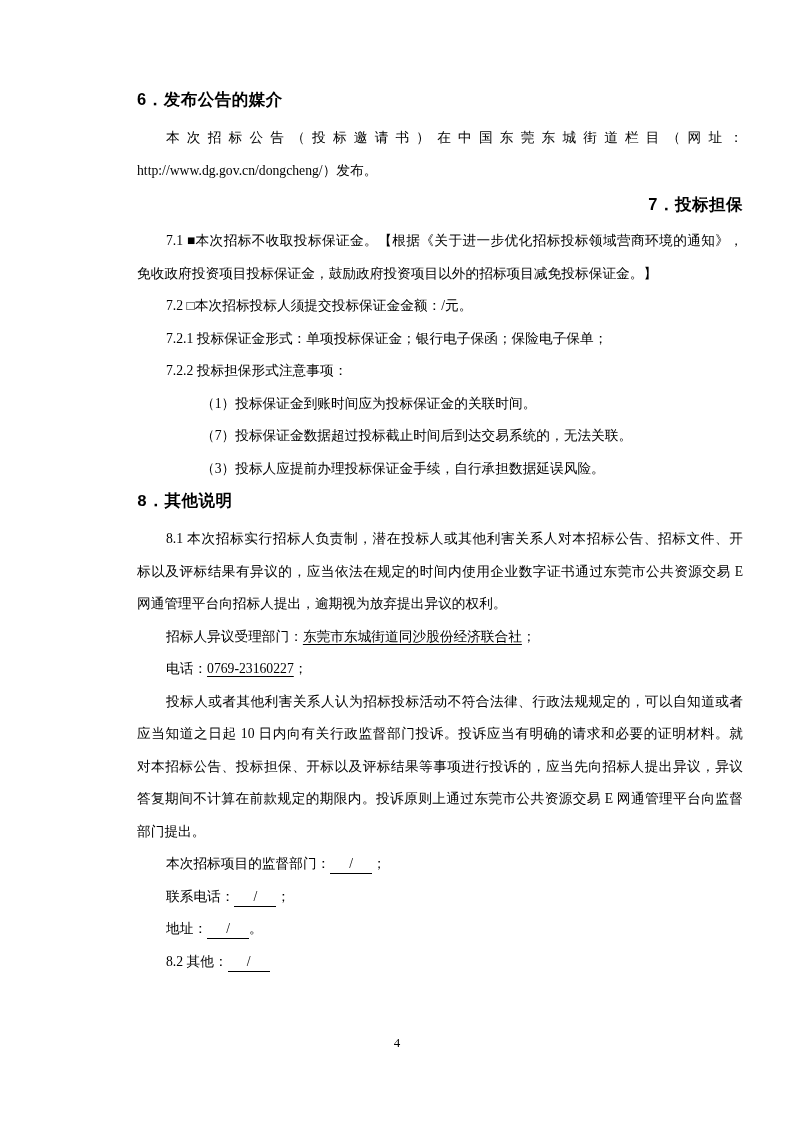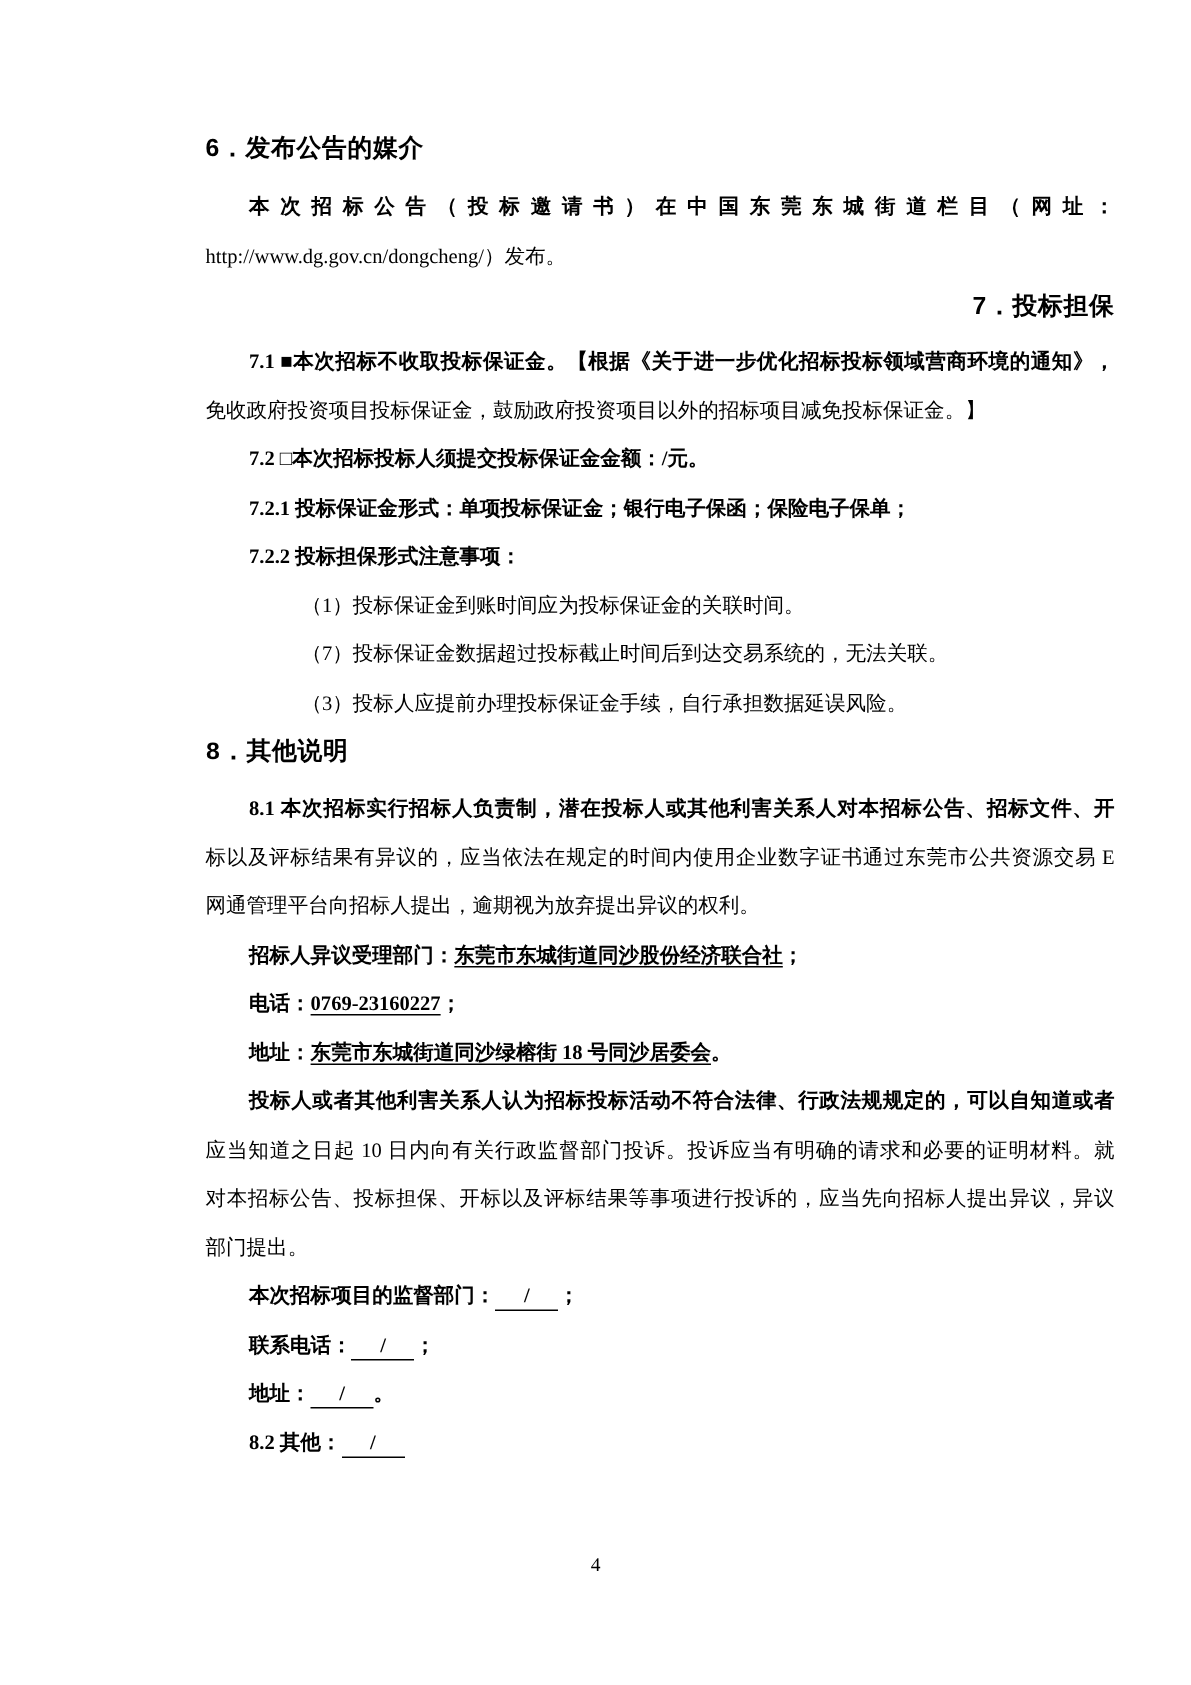--- a/index.html
+++ b/index.html
@@ -27,21 +27,21 @@
     letter-spacing: 0.5px;
   }
   .h6 { margin: 0 0 8px 0; }
   .h7 { margin: 2px 0 6px 0; text-align: right; }
   .h8 { margin: 2px 0 6px 0; font-family: Liberation Mono, monospace; }
   .line {
     font-size: 13.7px;
     line-height: 32.5px;
     min-height: 32.5px;
   }
-  .ind  { padding-left: 29px; font-weight: bold; }
+  .ind  { padding-left: 29px; }
   .ind2 { padding-left: 64px; }
   .just { text-align: justify; text-align-last: justify; }
   .u {
     text-decoration: underline;
     text-underline-offset: 3px;
     text-decoration-thickness: 1px;
     text-align: right;
   }
   .blank {
     display: inline-block;
@@ -96,27 +96,25 @@
     <div class="line">网通管理平台向招标人提出，逾期视为放弃提出异议的权利。</div>
 
     <div class="line ind">
       <span>招标人异议受理部门：</span><span class="u">东莞市东城街道同沙股份经济联合社</span><span>；</span>
     </div>
 
     <div class="line ind">
       <span>电话：</span><span class="u">0769-23160227</span><span>；</span>
     </div>
 
-    <div class="line ind">
-      <span>地址：</span><span class="u">东莞市东城街道同沙绿榕街 18 号同沙居委会</span><span>。</span>
-    </div>
 
     <div class="line ind just">投标人或者其他利害关系人认为招标投标活动不符合法律、行政法规规定的，可以自知道或者</div>
     <div class="line just">应当知道之日起 10 日内向有关行政监督部门投诉。投诉应当有明确的请求和必要的证明材料。就</div>
     <div class="line just">对本招标公告、投标担保、开标以及评标结果等事项进行投诉的，应当先向招标人提出异议，异议</div>
+    <div class="line just">答复期间不计算在前款规定的期限内。投诉原则上通过东莞市公共资源交易 E 网通管理平台向监督</div>
     <div class="line">部门提出。</div>
 
     <div class="line ind">
       <span>本次招标项目的监督部门：</span><span class="blank">/</span><span>；</span>
     </div>
 
     <div class="line ind">
       <span>联系电话：</span><span class="blank">/</span><span>；</span>
     </div>
 

